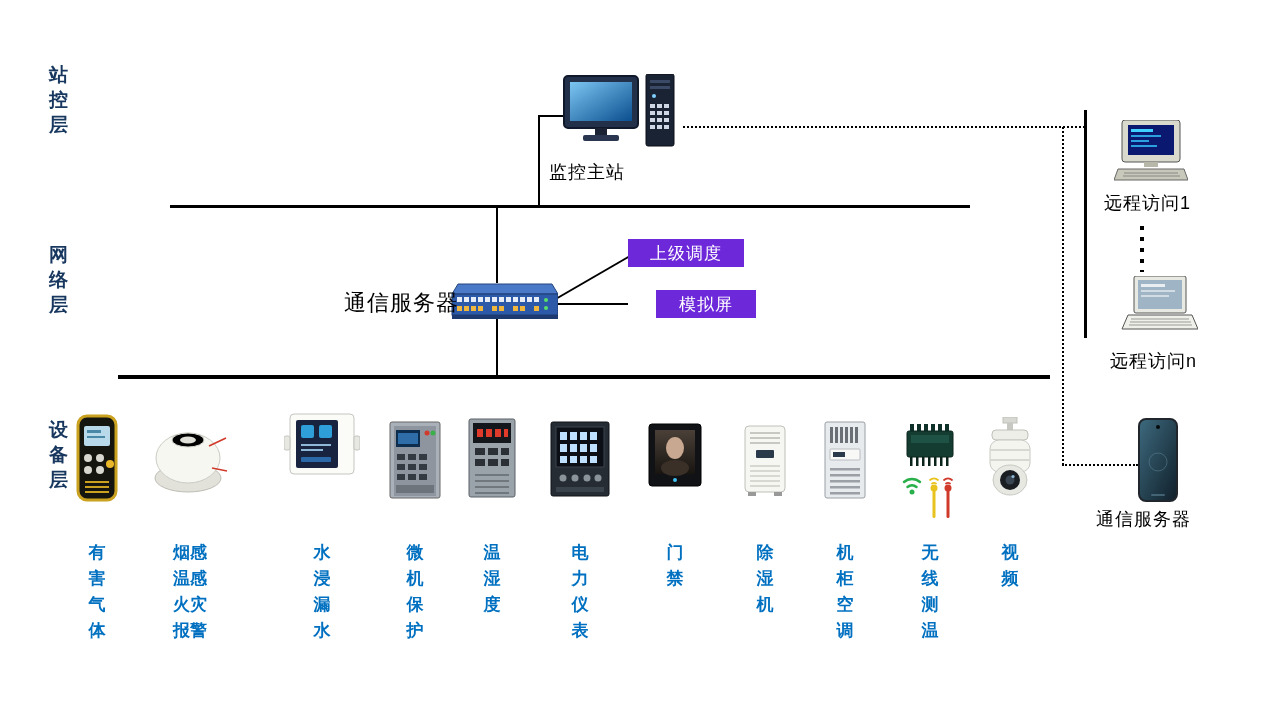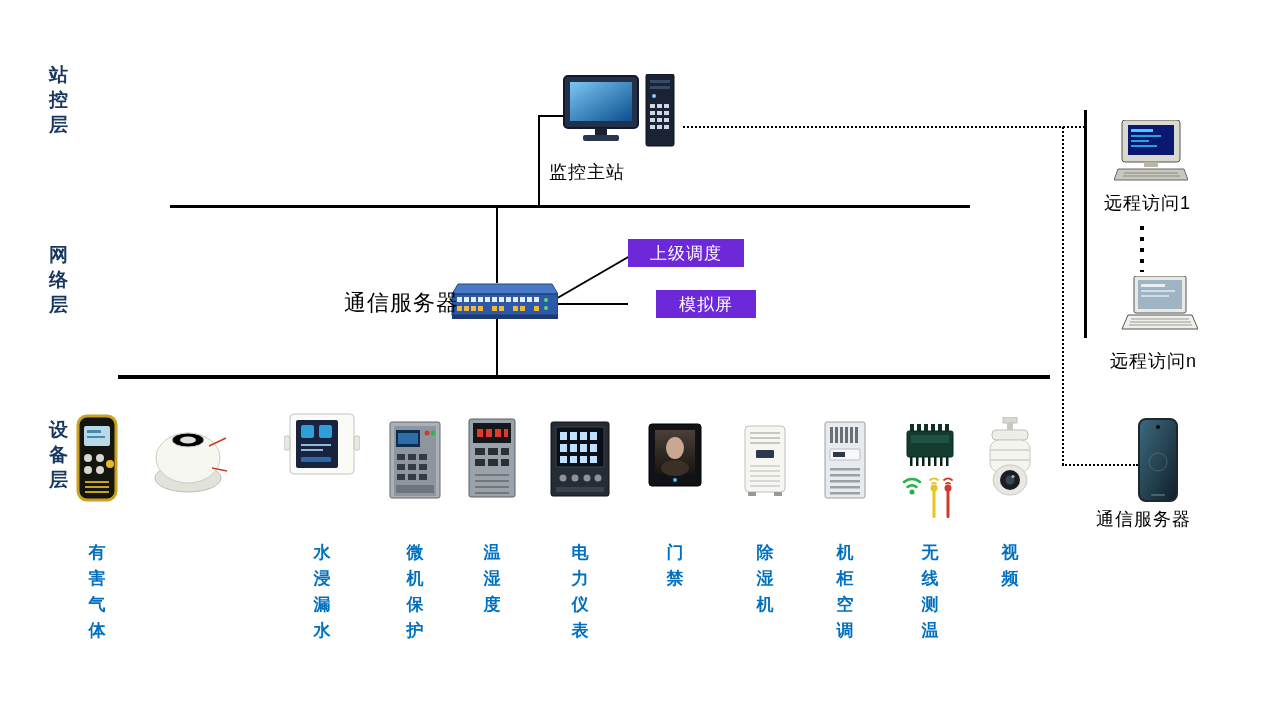--- a/index.html
+++ b/index.html
@@ -189,20 +189,24 @@
 体</div>
 
   <svg class="icon" style="left:152px;top:416px" width="76" height="84" viewBox="0 0 76 84">
     <ellipse cx="36" cy="62" rx="33" ry="14" fill="#e2e2da" stroke="#bdbdb5"></ellipse>
     <ellipse cx="36" cy="42" rx="32" ry="25" fill="#f7f7f2" stroke="#ccccc4"></ellipse>
     <ellipse cx="36" cy="24" rx="16" ry="7" fill="#ededе6" stroke="#d8d8d0"></ellipse>
     <ellipse cx="36" cy="24" rx="8" ry="3.5" fill="#e0e0d8"></ellipse>
     <line x1="57" y1="30" x2="74" y2="22" stroke="#d03a2a" stroke-width="1.5"></line>
     <line x1="60" y1="52" x2="75" y2="55" stroke="#d03a2a" stroke-width="1.5"></line>
   </svg>
+  <div class="dev-label" style="left:160px;top:540px">烟感
+温感
+火灾
+报警</div>
 
   <svg class="icon" style="left:284px;top:410px" width="76" height="70" viewBox="0 0 76 70">
     <rect x="6" y="4" width="64" height="60" rx="4" fill="#fbfbf8" stroke="#c5c5c0"></rect>
     <rect x="0" y="26" width="6" height="14" rx="2" fill="#e8e8e2" stroke="#c5c5c0"></rect>
     <rect x="70" y="26" width="6" height="14" rx="2" fill="#e8e8e2" stroke="#c5c5c0"></rect>
     <rect x="12" y="10" width="42" height="48" rx="2" fill="#17233f"></rect>
     <rect x="17" y="15" width="13" height="13" rx="2" fill="#2e9fd8"></rect>
     <rect x="35" y="15" width="13" height="13" rx="2" fill="#2e9fd8"></rect>
     <rect x="17" y="34" width="30" height="2" fill="#8fb8d8"></rect>
     <rect x="17" y="39" width="22" height="2" fill="#8fb8d8"></rect>

